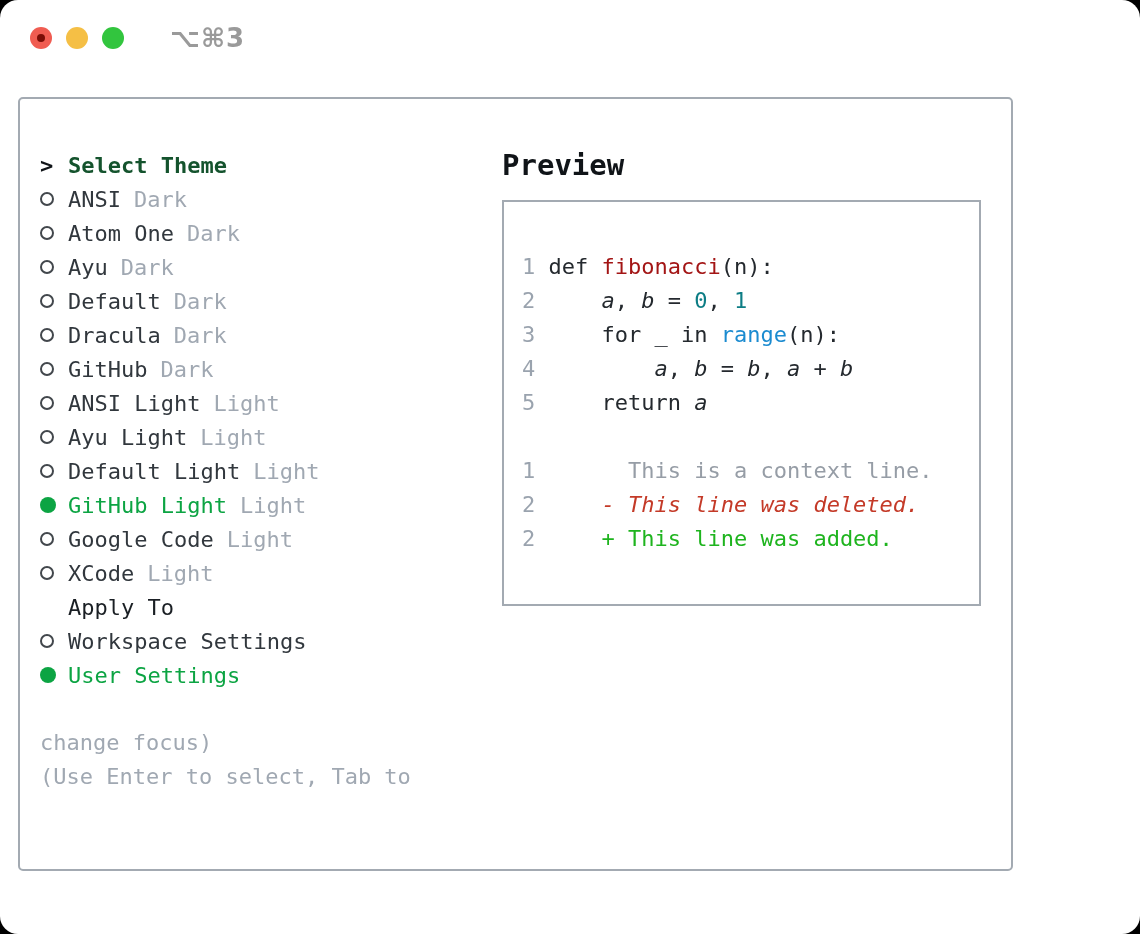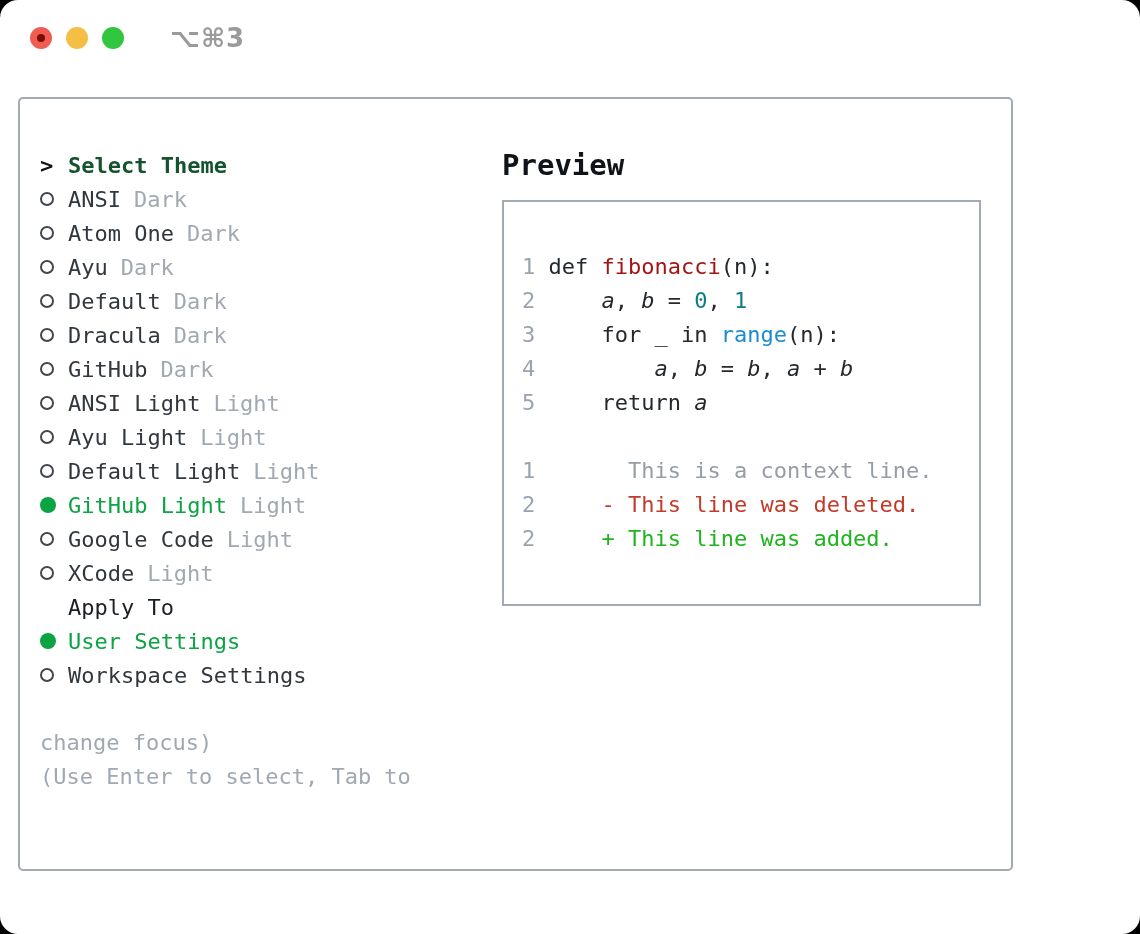--- a/index.html
+++ b/index.html
@@ -37,21 +37,21 @@
   .preview-title{height:34px;line-height:34px;font-size:29px;font-weight:700;color:#101418;}
   .preview-box{margin-top:18px;width:479px;height:406px;border:2px solid var(--border-gray);box-sizing:border-box;padding:47px 0 0 18px;background:#fff;}
   .code-line{height:34px;display:flex;align-items:center;font-size:22px;white-space:pre;}
   .gutter{display:inline-block;width:2ch;color:var(--gutter-gray);}
   .seg-plain{color:var(--text-dark);}
   .seg-func{color:var(--func-red);}
   .seg-number{color:var(--number-teal);}
   .seg-builtin{color:var(--builtin-blue);}
   .seg-var{color:var(--text-dark);font-style:italic;}
   .seg-context{color:#969da6;}
-  .seg-deleted{color:var(--deleted-red);}
+  .seg-deleted{color:var(--deleted-red);font-style:italic;}
   .seg-added{color:var(--added-green);}
 </style>
 </head>
 <body>
 
 <div class="window">
   <div class="titlebar">
     <span class="tl red">
         <span class="tl-dot"></span>
       </span>
@@ -79,22 +79,22 @@
           <div class="row"><span class="bullet-col"><span class="circle sel"></span></span><span class="t-name sel">GitHub Light</span><span class="t-variant">Light</span></div>
           <div class="row"><span class="bullet-col"><span class="circle"></span></span><span class="t-name">Google Code</span><span class="t-variant">Light</span></div>
           <div class="row"><span class="bullet-col"><span class="circle"></span></span><span class="t-name">XCode</span><span class="t-variant">Light</span></div>
         </div>
 
       <div class="apply-section">
         <div class="row">
           <span class="apply-header-text">Apply To</span>
         </div>
         <div id="apply-list">
+            <div class="row"><span class="bullet-col"><span class="circle"></span></span><span class="t-name">Workspace Settings</span></div>
             <div class="row"><span class="bullet-col"><span class="circle sel"></span></span><span class="t-name sel">User Settings</span></div>
-            <div class="row"><span class="bullet-col"><span class="circle"></span></span><span class="t-name">Workspace Settings</span></div>
           </div>
       </div>
 
       <div class="hint">
         <div>change focus)</div>
         <div>(Use Enter to select, Tab to</div>
       </div>
     </div>
 
     <div class="right-col">

